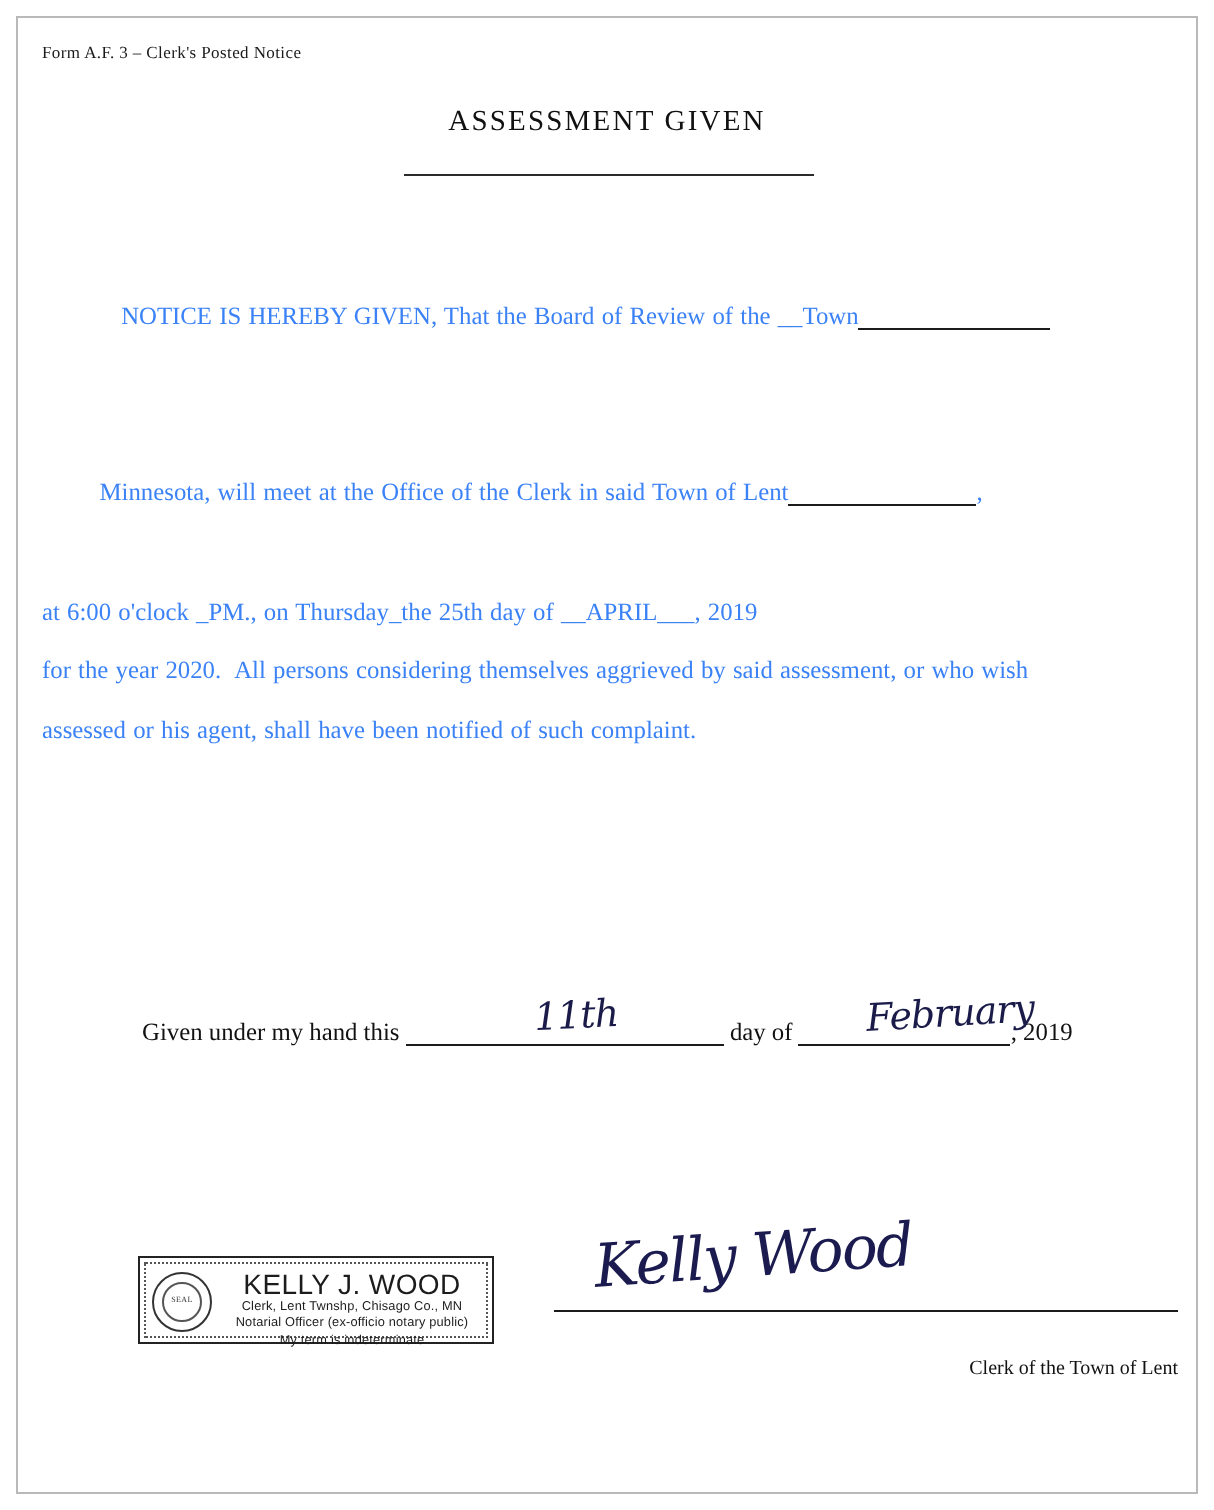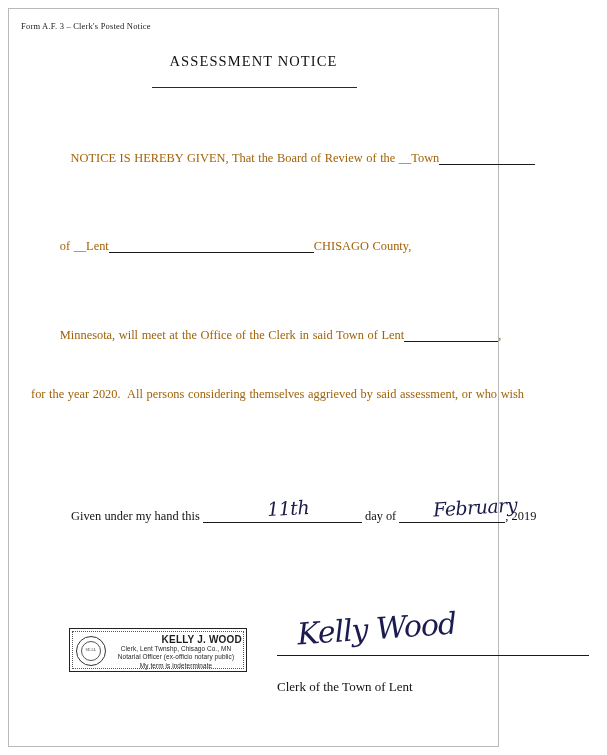--- a/index.html
+++ b/index.html
@@ -14,21 +14,21 @@
     background: #ffffff;
     box-sizing: border-box;
     font-family: "Liberation Serif", serif;
     color: #111111;
     overflow: hidden;
   }
   .sheet {
     position: absolute;
     left: 8px;
     top: 8px;
-    width: 491px;
+    width: 591px;
     height: 739px;
     border: 1px solid #b9b9b9;
     box-sizing: border-box;
     background: #fff;
   }
   .form-id {
     position: absolute;
     left: 12px;
     top: 12px;
     font-size: 8.5px;
@@ -50,26 +50,26 @@
     position: absolute;
     left: 50%;
     top: 78px;
     width: 205px;
     margin-left: -102px;
     border-bottom: 1px solid #2b2b2b;
     height: 0;
   }
   .body {
     position: absolute;
-    left: 22px;
+    left: 12px;
     top: 105px;
     width: 550px;
     font-size: 12.4px;
     line-height: 29.6px;
-    color: #a16207;
+    color: #3b82f6;
   }
   .line {
     white-space: pre-wrap;
     word-spacing: 0.5px;
   }
   .ul {
     display: inline-block;
     border-bottom: 1px solid #1b1b1b;
     height: 14px;
     vertical-align: -3px;
@@ -163,24 +163,23 @@
   .stamp-text {
     position: absolute;
     left: 40px;
     top: 5px;
     right: 4px;
     text-align: center;
     color: #1c1c1c;
     font-family: "Liberation Sans", sans-serif;
   }
   .stamp-name {
-    font-size: 10px;
-    font-weight: bold;
+    font-size: 14px;
+    font-weight: normal;
     letter-spacing: 0.2px;
-    text-align: right;
   }
   .stamp-l {
     font-size: 6.4px;
     line-height: 8.4px;
     letter-spacing: 0.1px;
   }
   .signature-line {
     position: absolute;
     left: 268px;
     top: 646px;
@@ -197,51 +196,50 @@
     font-size: 30px;
     color: #1b1b50;
     transform: rotate(-4deg);
     letter-spacing: -1px;
   }
   .clerk-caption {
     position: absolute;
     left: 268px;
     top: 670px;
     width: 312px;
-    text-align: left;
-    font-size: 13px;
+    text-align: right;
+    font-size: 10px;
     color: #121212;
   }
 </style>
 </head>
 <body>
 
 <div class="page">
   <div class="sheet">
 
     <div class="form-id">Form A.F. 3 – Clerk's Posted Notice</div>
 
-    <div class="doc-title">ASSESSMENT NOTICE</div>
+    <div class="doc-title">ASSESSMENT GIVEN</div>
     <div class="title-rule"></div>
 
     <div class="body">
 
       <div class="line">
         &nbsp;&nbsp;&nbsp;<span>NOTICE IS HEREBY GIVEN, That the Board of Review of the __Town</span><span class="ul u-lg"></span>
       </div>
 
-      <div class="line">
-        <span>of </span><span>__Lent</span><span class="fill-line" style="width:205px"></span><span>CHISAGO County,</span>
-      </div>
 
       <div class="line">
         <span>Minnesota, will meet at the Office of the Clerk in said Town of Lent</span><span class="fill-line" style="width:94px"></span><span>,</span>
       </div>
 
+      <div class="line">at 6:00 o'clock _PM., on Thursday_the 25th day of __APRIL___, 2019</div>
       <div class="line justified">for the year 2020.  All persons considering themselves aggrieved by said assessment, or who wish</div>
+      <div class="line">assessed or his agent, shall have been notified of such complaint.</div>
     </div>
 
     <div class="sig-row">
       <span>Given under my hand this</span>
       <span class="sig-rule" style="width:159px"></span>
       <span>day of</span>
       <span class="sig-rule" style="width:106px"></span><span>, 2019</span>
       <span class="hand hand-date">11th</span>
       <span class="hand hand-month">February</span>
     </div>

